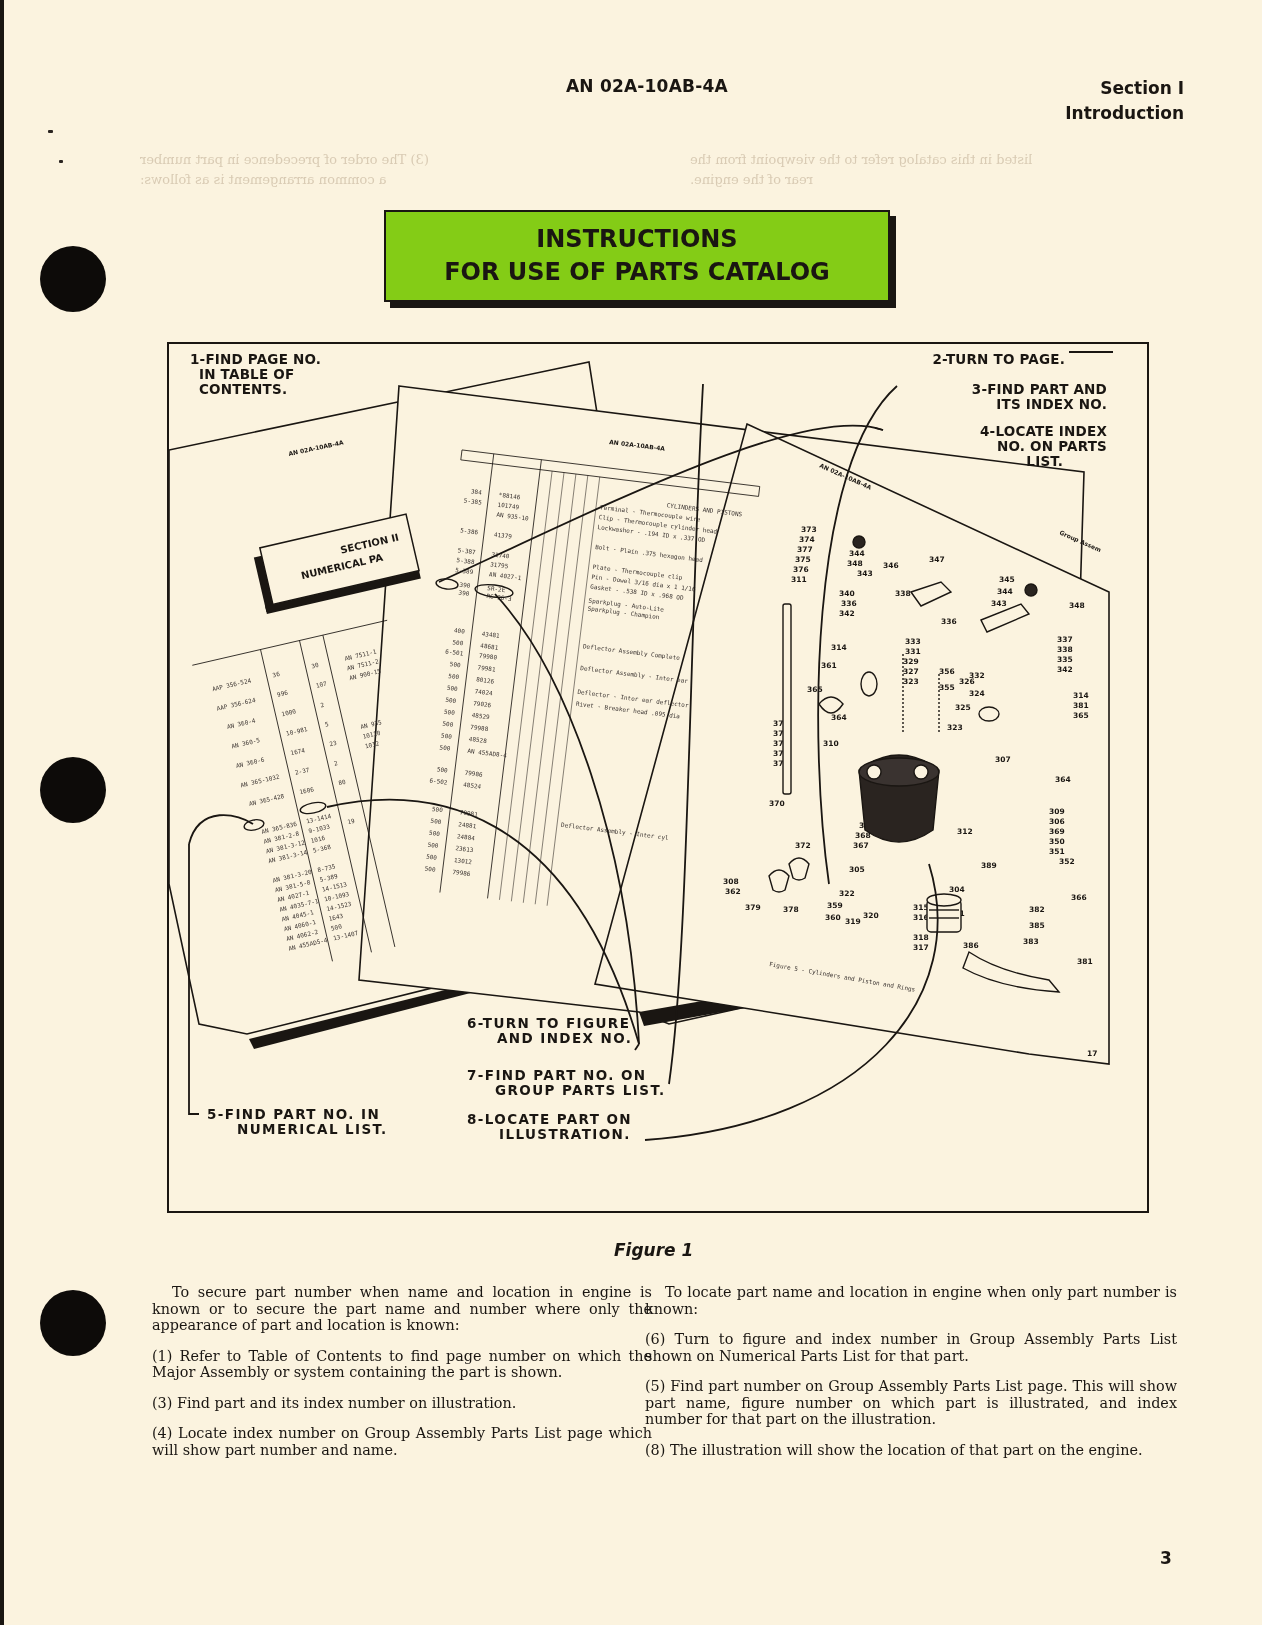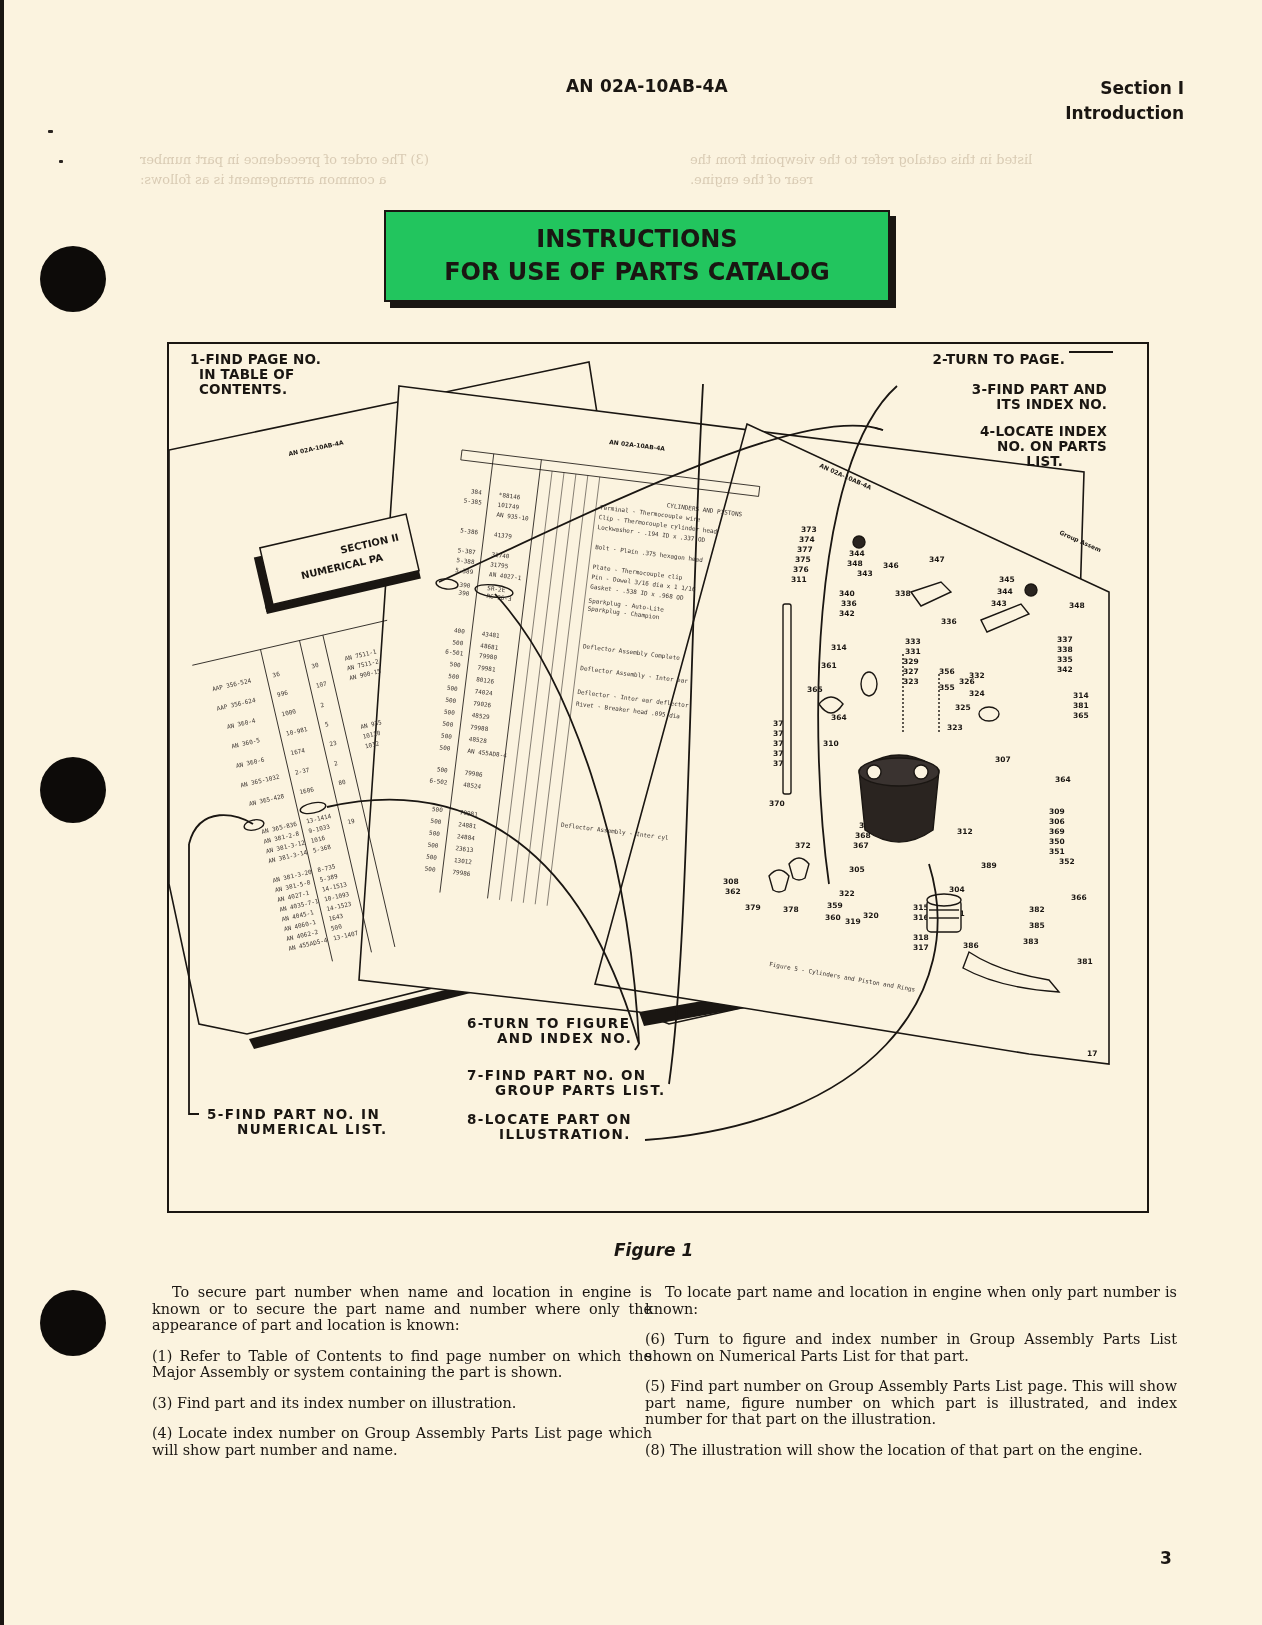--- a/index.html
+++ b/index.html
@@ -10,21 +10,21 @@
     color: #1a1612;
   }
   .page-edge { position: absolute; left: 0; top: 0; width: 4px; height: 1625px; background: #1a1612; }
   .punch-hole { position: absolute; width: 66px; height: 66px; border-radius: 50%; background: #0d0b09; left: 40px; }
   .speck { position: absolute; background: #2a2420; border-radius: 1px; }
   .hdr-doc { position: absolute; left: 566px; top: 76px; font-family: "DejaVu Sans", sans-serif; font-weight: bold; font-size: 17px; letter-spacing: 0.2px; }
   .hdr-right { position: absolute; right: 78px; top: 76px; text-align: right; font-family: "DejaVu Sans", sans-serif; font-weight: bold; font-size: 17px; line-height: 25px; }
   .ghost-text { position: absolute; font-size: 13px; color: #d9cbb4; white-space: nowrap; }
   .title-box {
     position: absolute; left: 384px; top: 210px; width: 502px; height: 88px;
-    border: 2px solid #1a1612; box-shadow: 6px 6px 0 #1a1612; background: #22c55e;
+    border: 2px solid #1a1612; box-shadow: 6px 6px 0 #1a1612; background: #84cc16;
     display: flex; flex-direction: column; align-items: center; justify-content: center;
     font-family: "DejaVu Sans", sans-serif; font-weight: bold; font-size: 24px; line-height: 33px;
   }
   .figure-box { position: absolute; left: 167px; top: 342px; width: 978px; height: 867px; border: 2px solid #1a1612; }
   .figure-box svg { position: absolute; left: 0; top: 0; }
   .callout { position: absolute; font-family: "DejaVu Sans", sans-serif; font-weight: bold; font-size: 13.5px; line-height: 15px; white-space: nowrap; letter-spacing: 0.2px; }
   .callout.right { text-align: right; }
   .fig-caption { position: absolute; left: 614px; top: 1240px; font-family: "DejaVu Sans", sans-serif; font-weight: bold; font-style: italic; font-size: 17px; }
   .col { position: absolute; top: 1284px; width: 500px; font-size: 14.4px; line-height: 16.5px; text-align: justify; }
   .col.left { left: 128px; margin-left: 24px; }

